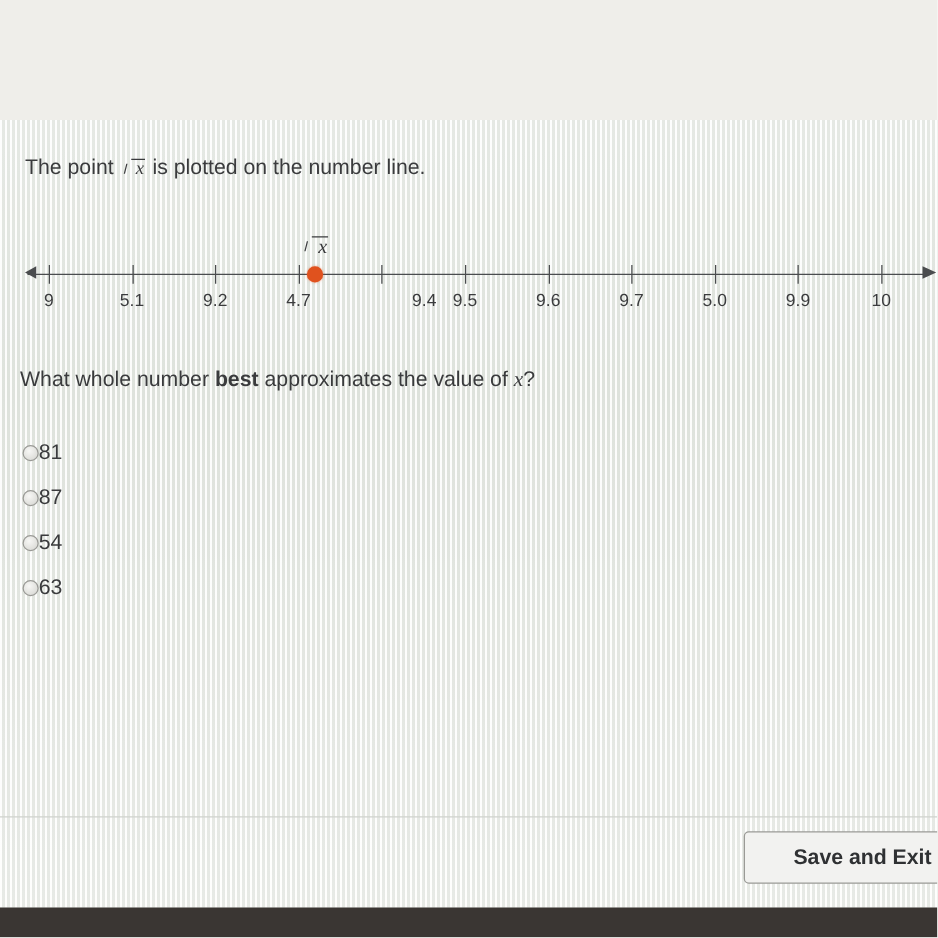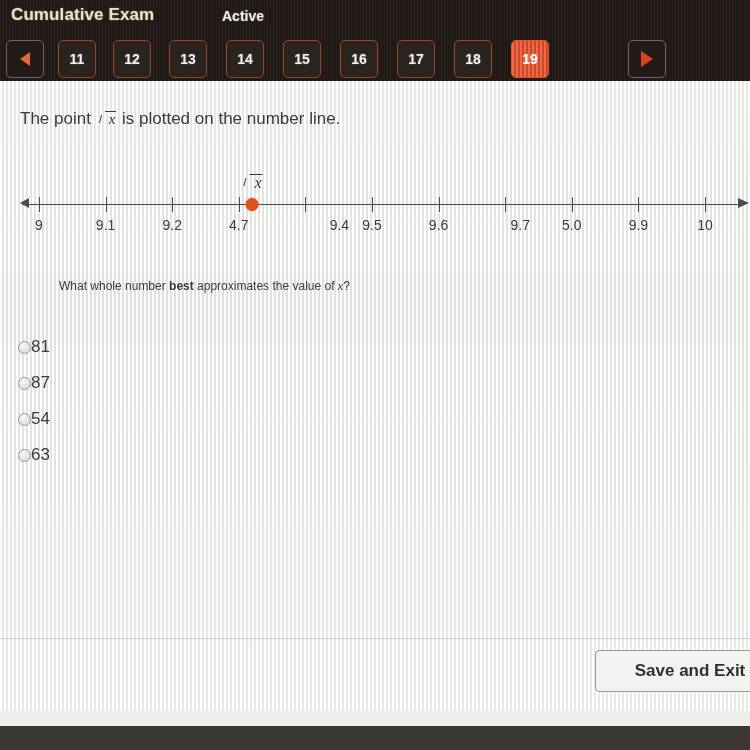--- a/index.html
+++ b/index.html
@@ -99,21 +99,21 @@
   .tri-right {
     width: 0; height: 0;
     border-top: 8px solid transparent;
     border-bottom: 8px solid transparent;
     border-left: 12px solid #d8411e;
   }
 
   
   #paper {
     position: absolute;
-    left: 0; top: 81px;
+    left: 0; top: 96px;
     width: 750px; height: 630px;
     background: #eceee9;
     background-image:
       linear-gradient(90deg, rgba(255,255,255,0.85) 50%, rgba(196,205,196,0.30) 50%),
       linear-gradient(180deg, #f3f4f1 0%, #e9ebe6 35%, #f2f2ef 75%, #f6f6f4 100%);
     background-size: 4px 100%, 100% 100%;
     overflow: hidden;
     text-decoration: underline;
   }
 
@@ -208,24 +208,23 @@
     border-radius: 50%;
     background: #e0521e;
     transform: translateX(-50%);
     box-shadow: 0 0 2px rgba(224,82,30,0.5);
   }
 
   
   #question {
     position: absolute;
     left: 16px; top: 198px;
-    font-size: 12px;
+    font-size: 17px;
     color: #3a3b3d;
     white-space: nowrap;
-    padding-left: 43px;
   }
   #question b { font-weight: bold; }
   #question i { font-family: "Liberation Serif", serif; font-style: italic; }
 
   #choices {
     position: absolute;
     left: 18px; top: 248px;
   }
   .choice {
     position: relative;
@@ -284,75 +283,53 @@
     left: 0; top: 726px;
     width: 750px; height: 24px;
     background: #3a3633;
   }
 </style>
 </head>
 <body>
 
 <div id="screen">
 
-  <div id="header">
-    <div id="exam-title">Cumulative Exam</div>
-    <div id="exam-status">Active</div>
-
-    <div id="pager">
-      <div class="pg-nav" style="left:6px;">
-        <span class="tri-left"></span>
-      </div>
-      <div class="pg-btn" style="left:58px;">11</div>
-      <div class="pg-btn" style="left:113px;">12</div>
-      <div class="pg-btn" style="left:169px;">13</div>
-      <div class="pg-btn" style="left:226px;">14</div>
-      <div class="pg-btn" style="left:283px;">15</div>
-      <div class="pg-btn" style="left:340px;">16</div>
-      <div class="pg-btn" style="left:397px;">17</div>
-      <div class="pg-btn" style="left:454px;">18</div>
-      <div class="pg-btn active" style="left:511px;">19</div>
-      <div class="pg-nav" style="left:628px;">
-        <span class="tri-right"></span>
-      </div>
-    </div>
-  </div>
 
   <div id="paper">
 
     <div id="prompt">
       <span>The point</span>
       <span class="radical"><span>x</span></span>
       <span>is plotted on the number line.</span>
     </div>
 
     <div id="numberline">
       <div id="nl-label" style="left: 252.12px;">
         <span class="radical" style="font-size:16px;padding-left:12px;"><span>x</span></span>
       </div>
       <div class="nl-arrow-l"></div>
       <div class="nl-axis"></div>
       <div class="nl-arrow-r"></div>
       <div id="nl-ticks">
           <div class="tick" style="left: 39px;"></div>
           <div class="tick-label" style="left: 39px;">9</div>
           <div class="tick" style="left: 105.6px;"></div>
-          <div class="tick-label" style="left: 105.6px;">9.1</div>
+          <div class="tick-label" style="left: 105.6px;">5.1</div>
           <div class="tick" style="left: 172.2px;"></div>
           <div class="tick-label" style="left: 172.2px;">9.2</div>
           <div class="tick" style="left: 238.8px;"></div>
           <div class="tick-label" style="left: 238.8px;">4.7</div>
           <div class="tick" style="left: 305.4px;"></div>
           <div class="tick-label" style="left: 305.4px; margin-left: 34px;">9.4</div>
           <div class="tick" style="left: 372px;"></div>
           <div class="tick-label" style="left: 372px;">9.5</div>
           <div class="tick" style="left: 438.6px;"></div>
           <div class="tick-label" style="left: 438.6px;">9.6</div>
           <div class="tick" style="left: 505.2px;"></div>
-          <div class="tick-label" style="left: 505.2px; padding-left: 30px;">9.7</div>
+          <div class="tick-label" style="left: 505.2px;">9.7</div>
           <div class="tick" style="left: 571.8px;"></div>
           <div class="tick-label" style="left: 571.8px;">5.0</div>
           <div class="tick" style="left: 638.4px;"></div>
           <div class="tick-label" style="left: 638.4px;">9.9</div>
           <div class="tick" style="left: 705px;"></div>
           <div class="tick-label" style="left: 705px;">10</div>
         </div>
       <div id="nl-point" style="left: 252.12px; background: rgb(224, 82, 30);"></div>
     </div>
 

